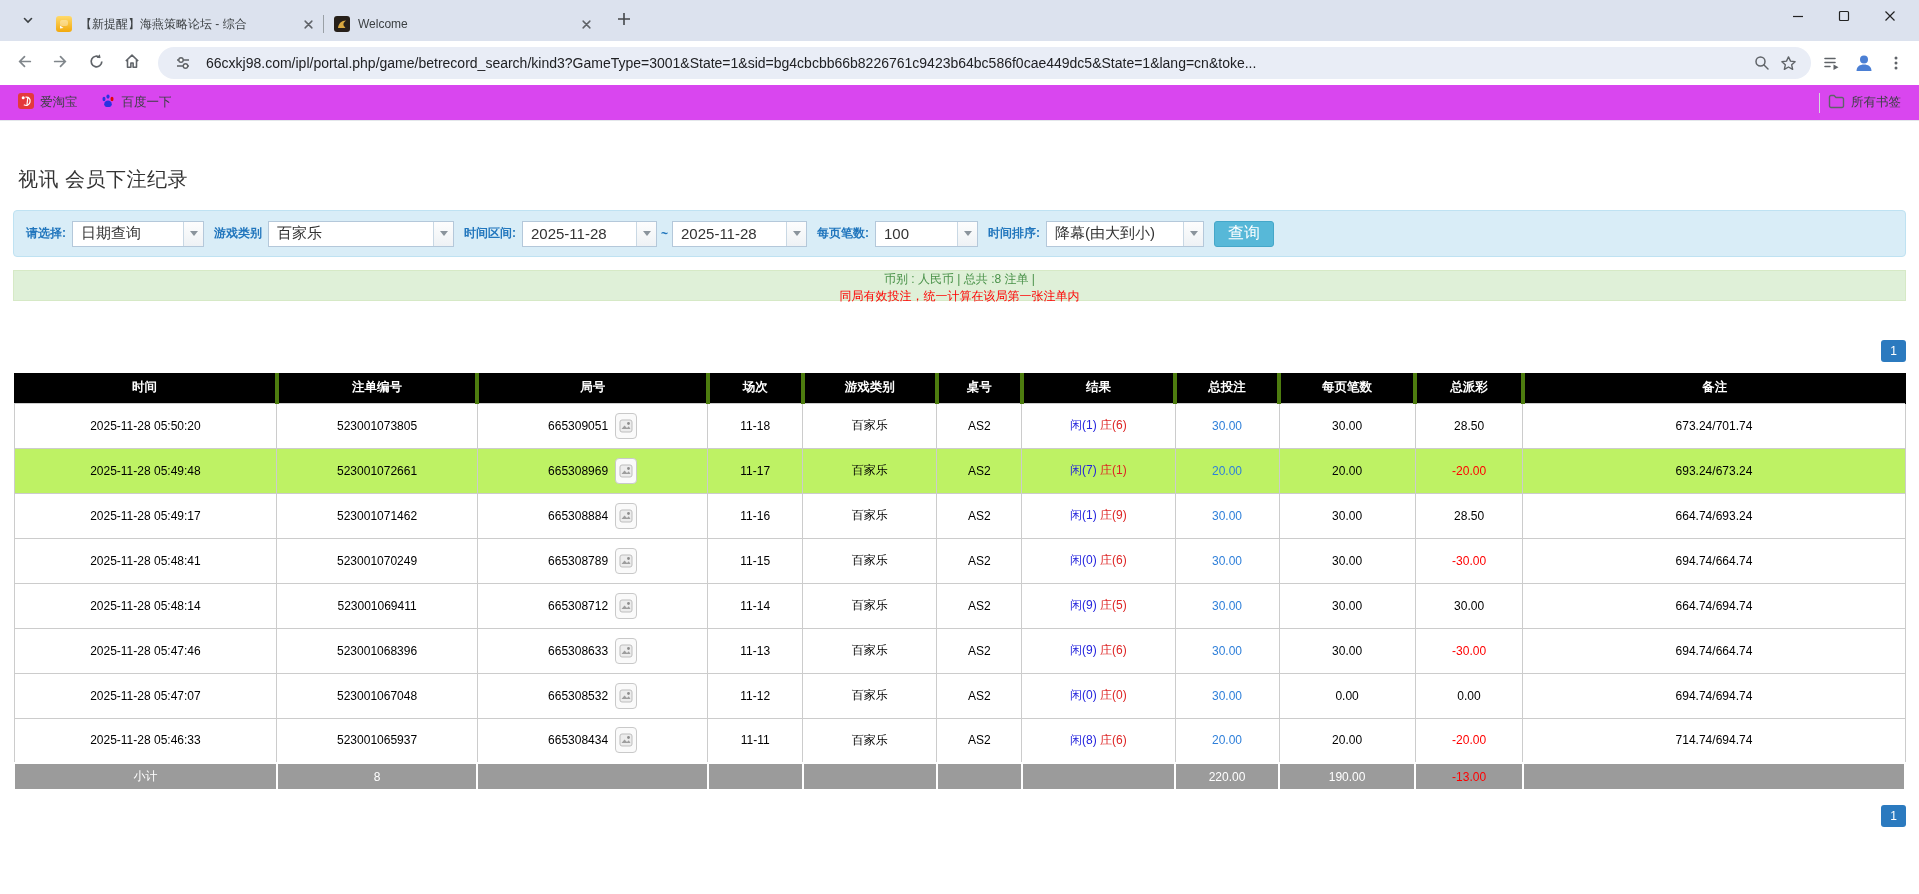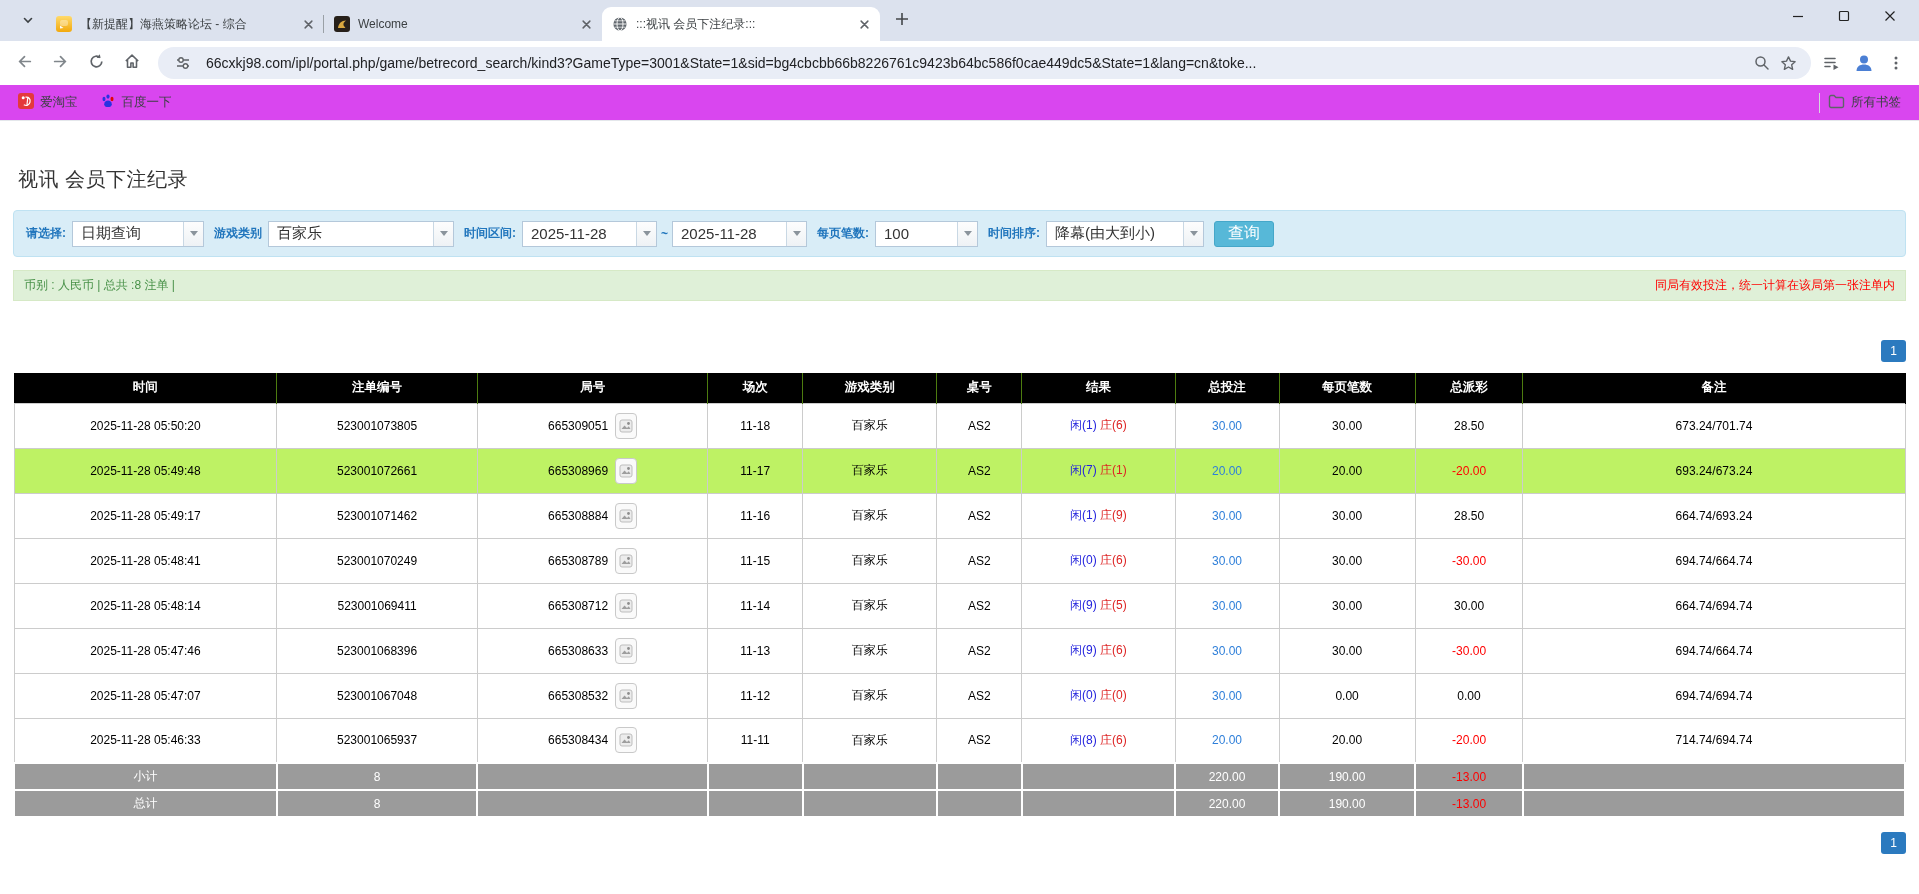--- a/index.html
+++ b/index.html
@@ -39,30 +39,30 @@
   .filterbar { margin-top:17px; height:47px; background:#d9edf7; border:1px solid #bfe2f2; border-radius:4px; display:flex; align-items:center; padding:0 12px; }
   .flabel { color:#2176bd; font-weight:bold; font-size:12px; margin:0 6px 0 10px; white-space:nowrap; }
   .flabel:first-child { margin-left:0; }
   .combo { height:26px; background:#fff; border:1px solid #b4c8da; display:flex; align-items:stretch; }
   .combo .val { padding:0 8px; font-size:15px; color:#333; display:flex; align-items:center; flex:1; white-space:nowrap; overflow:hidden; }
   .combo .arrowbtn { width:20px; border-left:1px solid #c9d8e4; background:linear-gradient(#fdfdfd,#eef2f5); display:flex; align-items:center; justify-content:center; }
   .tri-down { width:0; height:0; border-left:4px solid transparent; border-right:4px solid transparent; border-top:5px solid #8a949c; }
   .tilde { color:#2176bd; font-weight:bold; font-size:12px; margin:0 4px; }
   .searchbtn { height:26px; padding:0 13px; margin-left:10px; background:#57b8d8; border:1px solid #45a7c9; border-radius:3px; color:#fff; font-size:16px; cursor:pointer; }
 
-  .greenbar { margin-top:13px; height:31px; background:#dff0d8; border:1px solid #d6e9c6; display:flex; align-items:center; justify-content:space-between; padding:0 10px; font-size:12px; }
+  .greenbar { margin-top:13px; height:31px; background:#dff0d8; border:1px solid #d6e9c6; display:flex; align-items:center; justify-content:space-between; padding:0 10px; font-size:12px;flex-direction:column; }
   .green-left { color:#489148; }
   .green-right { color:#ff0000; }
 
   .pagrow { display:flex; justify-content:flex-end; margin-top:39px; }
   .pagrow.bottom { margin-top:14px; }
   .pagbtn { min-width:25px; height:22px; padding:0 7px; background:#2b7abf; border-radius:3px; color:#fff; font-size:12px; display:flex; align-items:center; justify-content:center; cursor:pointer; }
 
   table.bettable { width:100%; border-collapse:collapse; table-layout:fixed; margin-top:11px; font-size:12px; }
-  .bettable th { background:#000; color:#fff; height:30px; font-weight:bold; font-size:12.5px; border-right:1px solid #4d7c0f; }
+  .bettable th { background:#000; color:#fff; height:30px; font-weight:bold; font-size:12.5px; border-right:4px solid #4d7c0f; }
   .bettable th:last-child { border-right:1px solid #000; }
   tbody.rows td { height:45px; border:1px solid #ccc; text-align:center; color:#000; background:#fff; }
   tr.hl td { background:#bef264;text-align:center; }
   .player { color:#2222dd; }
   .banker { color:#dd2222; }
   .blue { color:#2e7fd9; }
   .neg { color:#ff0000; }
   .roundwrap { display:inline-flex; align-items:center; gap:7px; }
   .vicon { display:inline-flex; width:22px; height:26px; background:#fafafa; border:1px solid #c9c9c9; border-radius:4px; align-items:center; justify-content:center; cursor:pointer; }
   tbody.sums td { background:#9b9b9b; color:#fff; border:2px solid #fff; height:27px; text-align:center; font-size:12px; }
@@ -100,36 +100,20 @@
         </span>
       </div>
       <div class="tab">
         <span class="favicon">
           <svg width="16" height="16" viewBox="0 0 16 16">
             <rect width="16" height="16" rx="3" fill="#27201a"></rect>
             <path d="M4 12 C4.5 7.5 7.5 4.5 12 4.5 C10 6 9 7.5 9.6 9.5 L11.5 12 Z" fill="#d9a840"></path>
           </svg>
         </span>
         <span class="tab-title">Welcome</span>
-        <span class="tab-close">
-          <svg width="9" height="9" viewBox="0 0 8 8">
-            <path d="M1 1 L7 7 M7 1 L1 7" stroke="#5f6368" stroke-width="1.3" stroke-linecap="round"></path>
-          </svg>
-        </span>
-      </div>
-      <div class="tab active">
-        <span class="favicon">
-          <svg width="16" height="16" viewBox="0 0 16 16">
-            <circle cx="8" cy="8" r="6.6" fill="#62686e"></circle>
-            <ellipse cx="8" cy="8" rx="3" ry="6.6" fill="none" stroke="#fff" stroke-width=".9"></ellipse>
-            <path d="M1.4 8 H14.6" stroke="#fff" stroke-width=".9"></path>
-            <path d="M2.4 4.8 H13.6 M2.4 11.2 H13.6" stroke="#fff" stroke-width=".7"></path>
-          </svg>
-        </span>
-        <span class="tab-title">:::视讯 会员下注纪录:::</span>
         <span class="tab-close">
           <svg width="9" height="9" viewBox="0 0 8 8">
             <path d="M1 1 L7 7 M7 1 L1 7" stroke="#5f6368" stroke-width="1.3" stroke-linecap="round"></path>
           </svg>
         </span>
       </div>
     </div>
   <div class="newtab-btn">
     <span><svg width="14" height="14" viewBox="0 0 14 14">
           <path d="M7 1 V13 M1 7 H13" stroke="#44474a" stroke-width="1.6"></path>
@@ -501,32 +485,19 @@
         <td></td>
           <td></td>
           <td></td>
           <td></td>
           <td></td>
         <td>220.00</td>
         <td>190.00</td>
         <td class="neg">-13.00</td>
         <td></td>
       </tr>
-      <tr>
-        <td>总计</td>
-        <td>8</td>
-        <td></td>
-          <td></td>
-          <td></td>
-          <td></td>
-          <td></td>
-        <td>220.00</td>
-        <td>190.00</td>
-        <td class="neg">-13.00</td>
-        <td></td>
-      </tr>
     </tbody>
   </table>
 
   <div class="pagrow bottom">
     <div class="pagbtn">1</div>
   </div>
 </div>
 
 </body></html>

